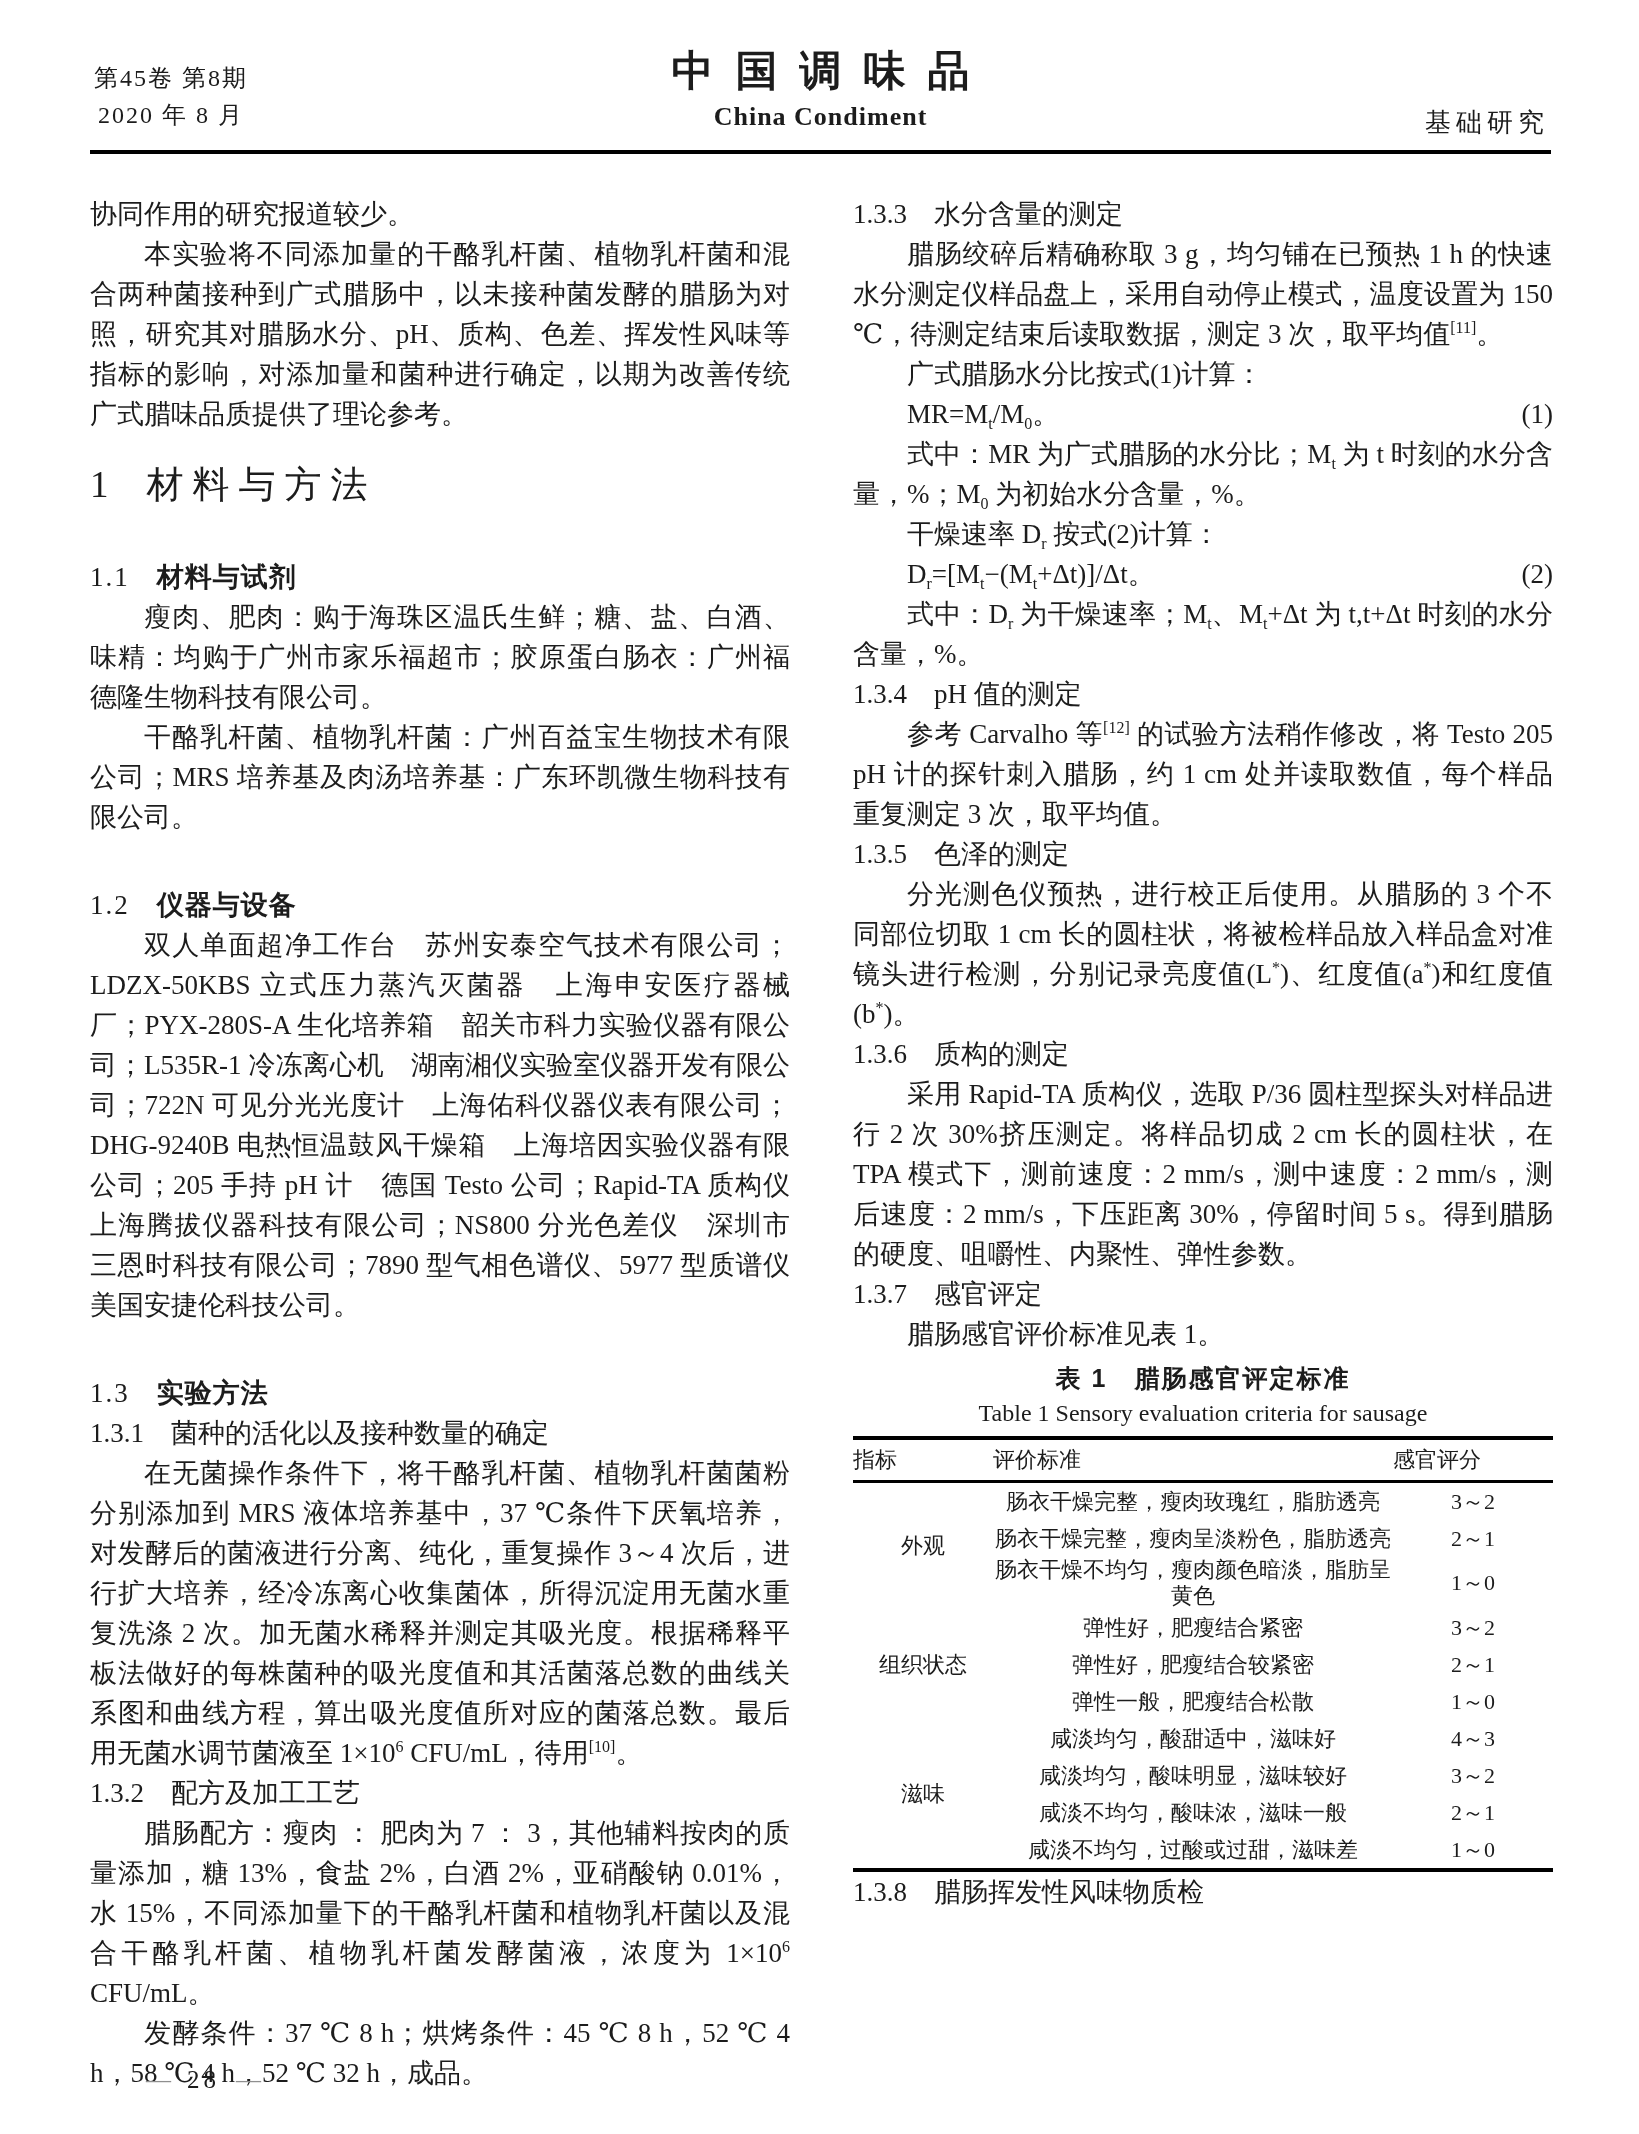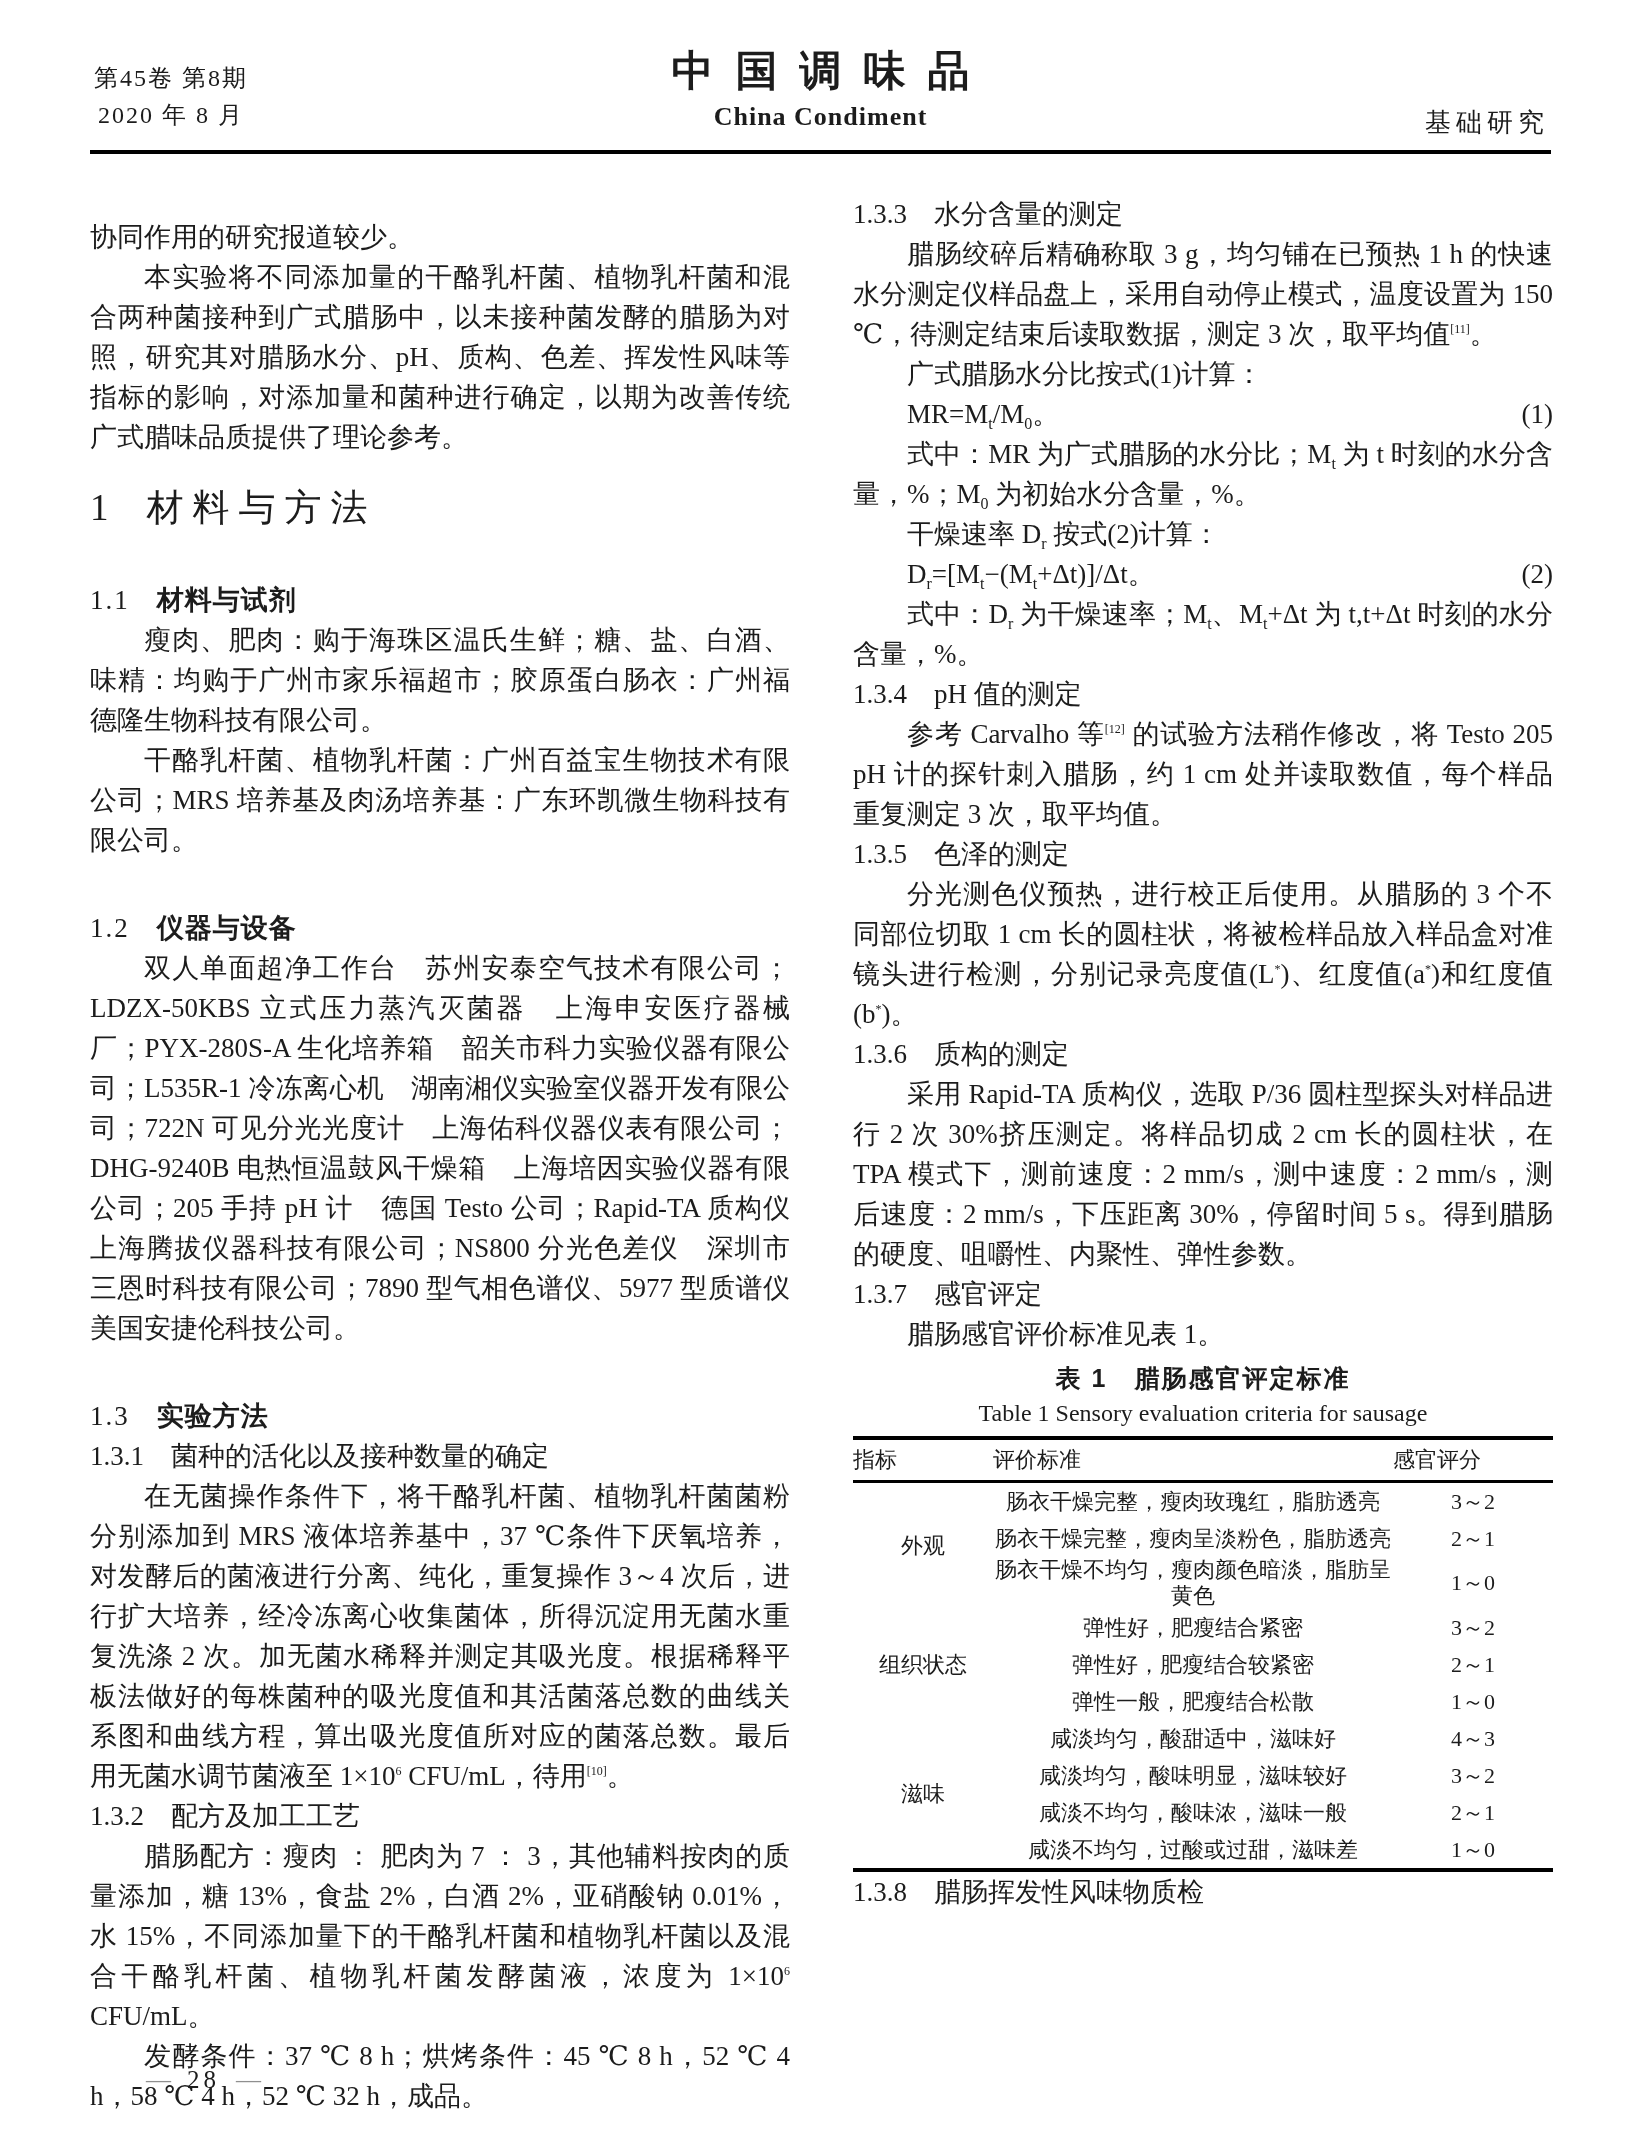--- a/index.html
+++ b/index.html
@@ -16,23 +16,23 @@
   .hdr-left{position:absolute;left:4px;top:14px;font-size:24px;line-height:37px;text-align:center;letter-spacing:2px;}
   .hdr-center{position:absolute;left:0;right:0;top:0;text-align:center;}
   .jt-cn{font-size:42px;font-weight:700;letter-spacing:22px;text-indent:22px;line-height:50px;font-family:"Liberation Sans","DejaVu Sans",sans-serif;}
   .jt-en{font-size:26px;font-weight:700;line-height:42px;letter-spacing:1px;}
   .hdr-right{position:absolute;right:2px;bottom:6px;font-size:26px;letter-spacing:5px;}
   .rule{margin:4px 88px 0 90px;border-top:4px solid #000;height:0;}
   
   .columns{display:flex;gap:63px;margin:40px 86px 0 90px;}
   .col{width:700px;font-size:27px;line-height:40px;text-align:justify;}
   .col p{margin:0;text-indent:54px;}
-  .col p.noindent{text-indent:0;margin-top:23px;}
+  .col p.noindent{text-indent:0;}
   .col p.h3{text-indent:0;}
-  sup{font-size:12px;line-height:0;vertical-align:super;}
+  sup{font-size:16px;line-height:0;vertical-align:super;}
   sub{font-size:16px;line-height:0;vertical-align:sub;}
   
   .h1{margin:26px 0 20px 0;font-size:37px;line-height:49px;font-weight:400;}
   .h1 .h1num{margin-right:38px;}
   .h1 .h1title{letter-spacing:9px;}
   .h2{font-size:27px;line-height:40px;margin-top:48px;}
   .h2 .h2num{margin-right:27px;letter-spacing:2px;}
   .h2 .h2title{font-family:"Liberation Sans","DejaVu Sans",sans-serif;font-weight:700;letter-spacing:1px;}
   
   .eqrow{display:flex;justify-content:space-between;line-height:40px;}

